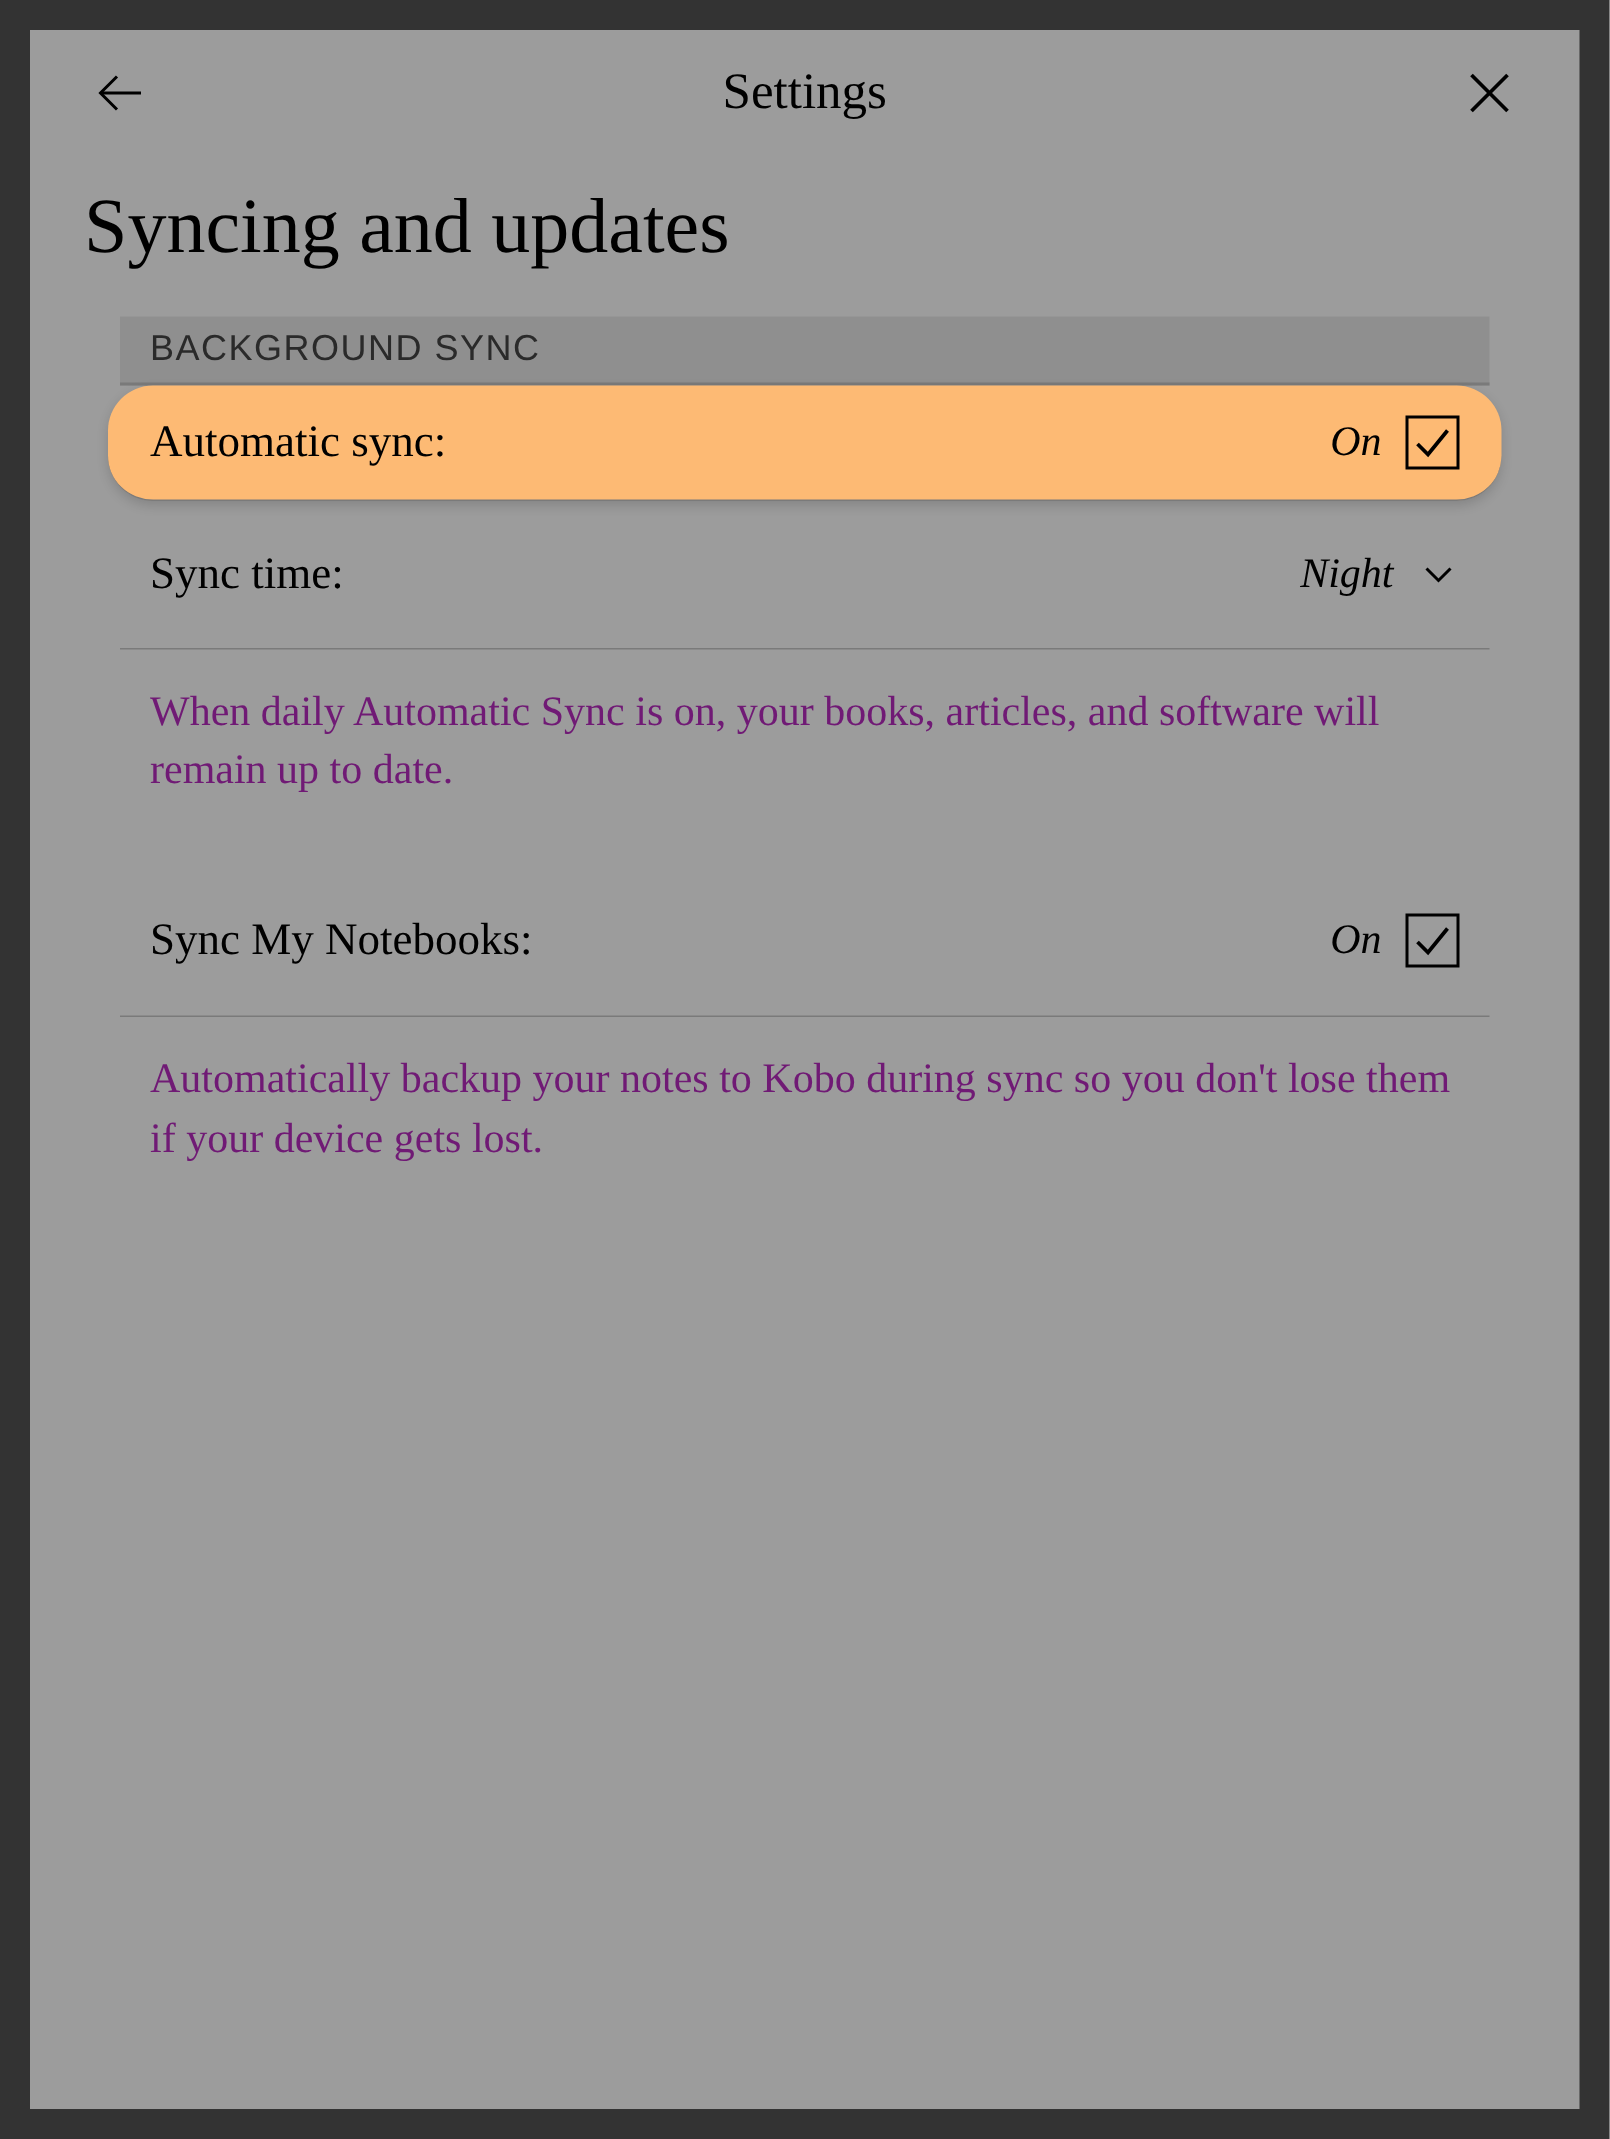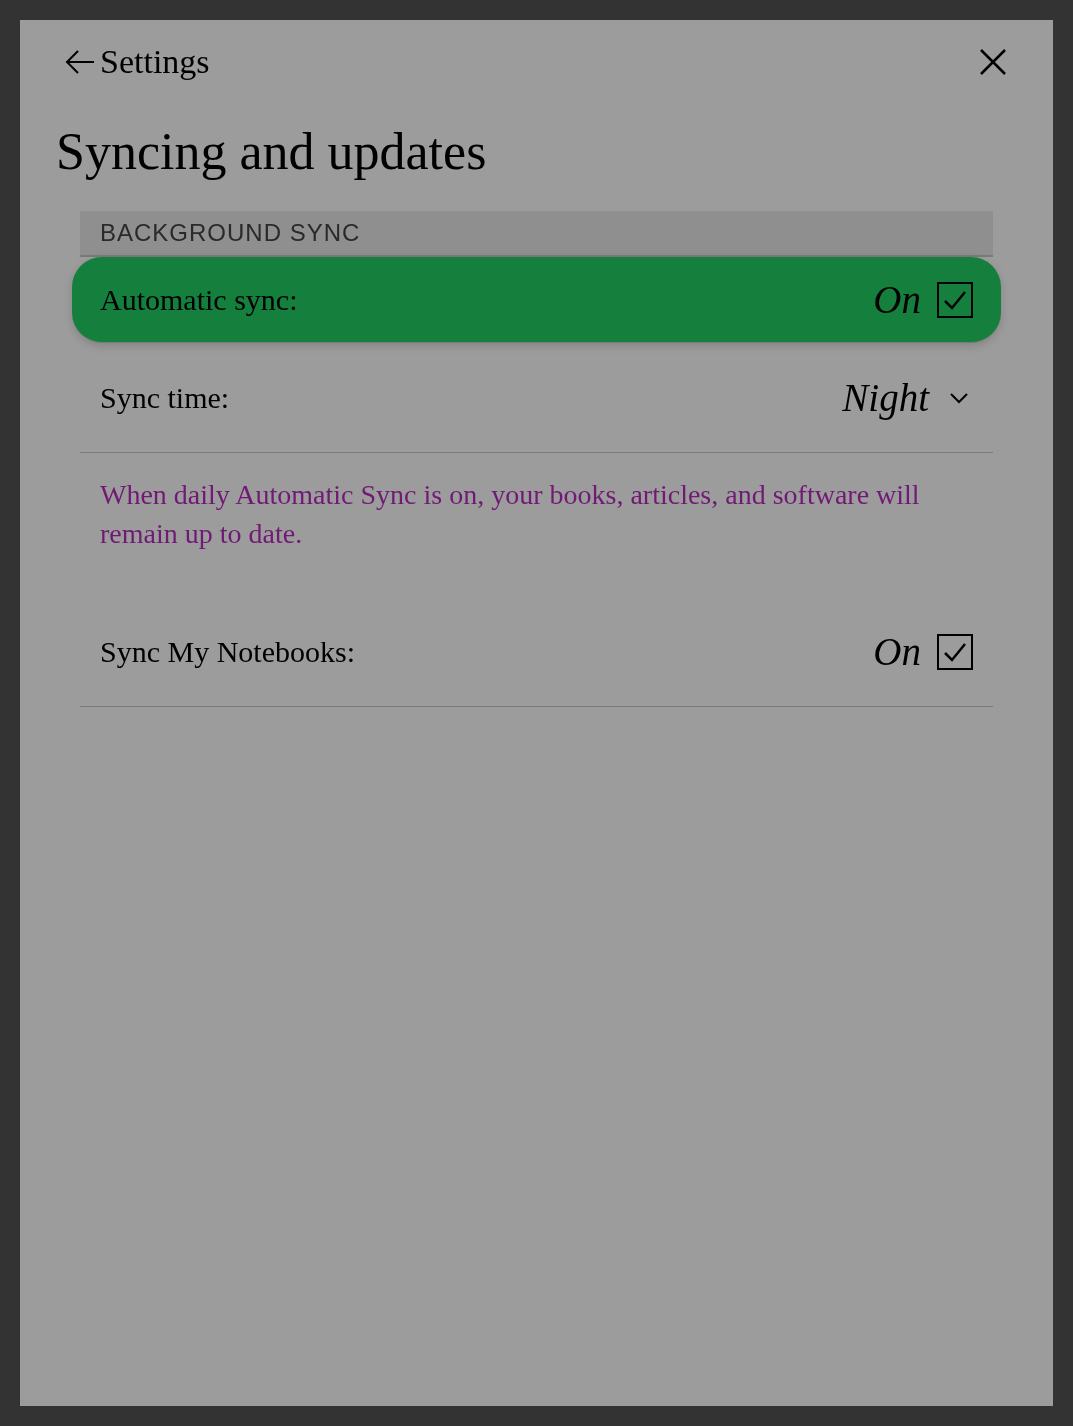--- a/index.html
+++ b/index.html
@@ -42,20 +42,21 @@
     }
     .back-icon svg {
       width: 36px;
       height: 36px;
     }
     .header-title {
       font-size: 34px;
       color: #000;
       font-family: Georgia, serif;
       flex: 1;
+      text-align: center;
     }
     .close-icon {
       width: 40px;
       height: 40px;
       display: flex;
       align-items: center;
       justify-content: center;
       cursor: pointer;
     }
     .close-icon svg {
@@ -83,38 +84,38 @@
     }
     .row {
       display: flex;
       align-items: center;
       justify-content: space-between;
       padding: 32px 20px;
       margin: 0 60px;
       border-bottom: 1px solid #7a7a7a;
     }
     .row-highlighted {
-      background: #15803d;
+      background: #fdba74;
       border-radius: 30px;
       margin: 0 52px;
       padding: 20px 28px;
       box-shadow: 0 3px 8px rgba(0,0,0,0.15);
     }
     .row-label {
       font-size: 30px;
       color: #000;
       font-family: Georgia, serif;
     }
     .row-value-group {
       display: flex;
       align-items: center;
       gap: 16px;
     }
     .row-value {
-      font-size: 39px;
+      font-size: 28px;
       color: #000;
       font-style: italic;
       font-family: Georgia, serif;
     }
     .checkbox {
       width: 36px;
       height: 36px;
       border: 2px solid #000;
       display: flex;
       align-items: center;
@@ -205,15 +206,16 @@
       <div class="row-value-group">
         <span class="row-value">On</span>
         <div class="checkbox">
           <svg viewBox="0 0 26 26" fill="none" stroke="#000" stroke-width="2.5">
             <polyline points="3,14 10,21 23,5"></polyline>
           </svg>
         </div>
       </div>
     </div>
 
+    <div class="description">Automatically backup your notes to Kobo during sync so you don't lose them if your device gets lost.</div>
 
   </div>
 </div>
 
 </body></html>

